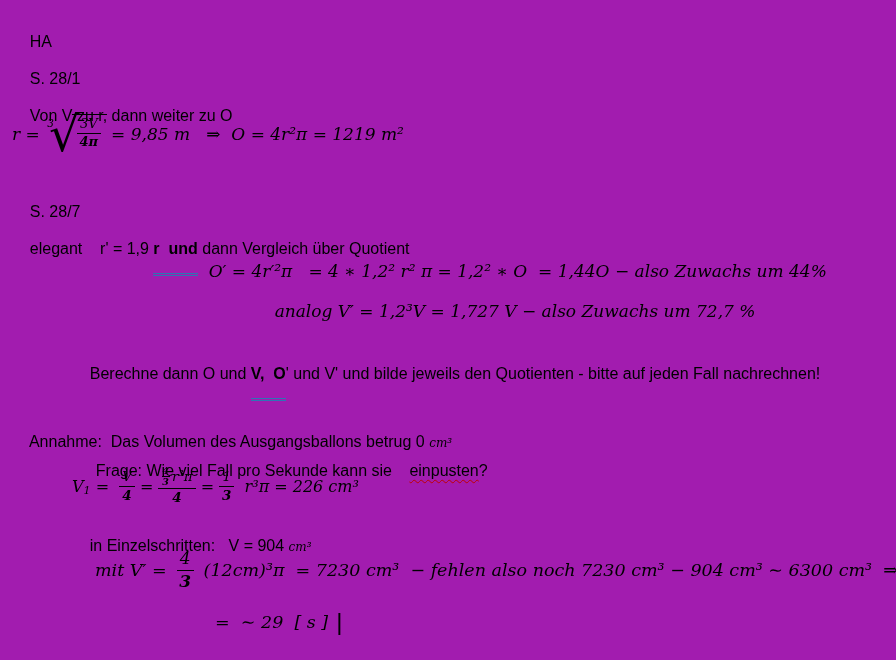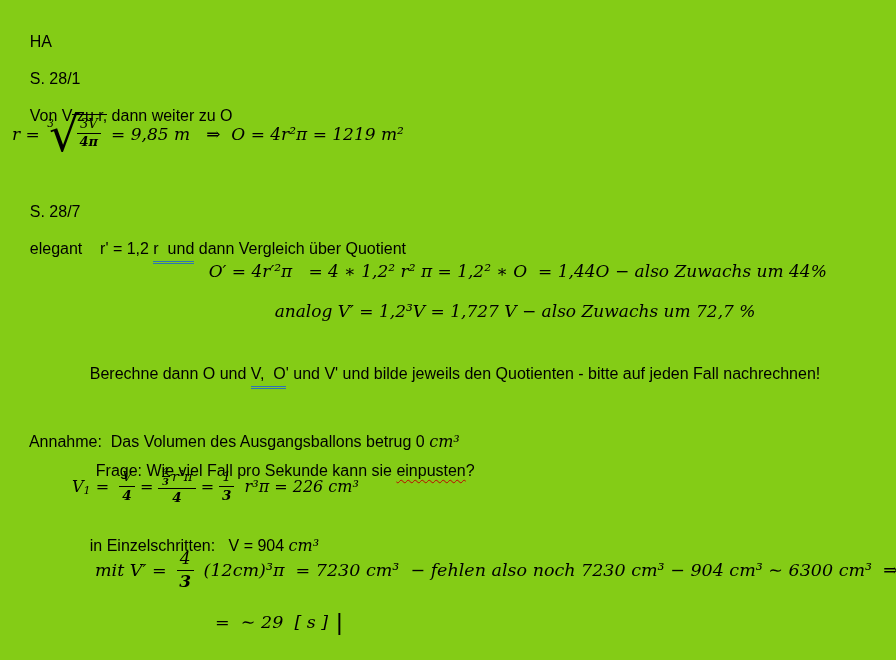--- a/index.html
+++ b/index.html
@@ -1,17 +1,17 @@
 <!DOCTYPE html>
 <html><head>
 <meta charset="utf-8">
 <style>
   *{margin:0;padding:0;box-sizing:border-box;}
   html,body{background:#ffffff;}
-  .doc{position:relative;width:896px;height:660px;background:#84cc16;color:#000;
+  .doc{position:relative;width:896px;height:660px;background:#a21caf;color:#000;
        font-family:"Liberation Sans",sans-serif;overflow:hidden;}
   .line{position:absolute;white-space:pre;}
   .t{white-space:pre;}
   .sans{font-size:16px;line-height:21px;}
   .math{font-family:"DejaVu Serif",serif;font-style:italic;font-size:17px;}
   .math-sm{font-size:16px;}
   .math-lg{font-size:17.5px;}
   .mrow{display:flex;align-items:center;}
   .frac{display:inline-flex;flex-direction:column;align-items:center;line-height:1.12;margin:0 5px;text-align:center;}
   .frac .num{border-bottom:1.5px solid #000;padding:0 3px 1px;}
@@ -21,24 +21,24 @@
   .flg{font-size:17px;margin:0 4px;}
   .nrow{display:inline-flex;align-items:center;}
   .ftiny{font-size:9.5px;line-height:1.05;margin:0 2px 0 0;}
   .ftiny .num{border-bottom:1px solid #000;padding:0 1px;}
   .ftiny .den{padding:0 1px;}
   .root{display:inline-flex;align-items:flex-start;margin:0 4px 0 2px;}
   .root-idx{font-size:10.5px;position:relative;top:4px;margin-right:-5px;z-index:2;}
   .root-sign{font-style:normal;font-size:48px;line-height:42px;letter-spacing:-2px;}
   .radicand{display:inline-flex;align-items:center;border-top:1.6px solid #000;
             margin-left:-5px;padding:2px 4px 0 2px;position:relative;top:1px;}
-  .gram{border-bottom:3px double #2e74b5;padding-bottom:4px;}
+  .gram{border-bottom:3px double #2e74b5;padding-bottom:16px;font-weight:bold;}
   .spell{text-decoration-line:underline;text-decoration-style:wavy;
-         text-decoration-color:#c00000;text-decoration-thickness:1px;text-underline-offset:3px;}
-  .unit{font-family:"DejaVu Serif",serif;font-style:italic;font-size:16px;}
+         text-decoration-color:#c00000;text-decoration-thickness:1px;text-underline-offset:3px;margin-left:13px;}
+  .unit{font-family:"DejaVu Serif",serif;font-style:italic;font-size:12px;}
   .sub1{font-size:11px;font-style:italic;position:relative;top:4px;}
   .cursor{font-style:normal;font-family:"Liberation Sans",sans-serif;font-size:24px;
           font-weight:300;margin-left:8px;}
 </style>
 </head>
 <body>
 
 <div class="doc">
 
   <div class="line sans" style="left:12px;top:10px">
@@ -66,21 +66,21 @@
       </span>
     </span>
     <span class="t">= 9,85 m   ⇒  O = 4r²π = 1219 m²</span>
   </div>
 
   <div class="line sans" style="left:12px;top:180px">
     <span class="t">S. 28/7</span>
   </div>
 
   <div class="line sans" style="left:12px;top:217px">
-    <span class="t">elegant    r' = 1,2 </span><span class="t gram">r  und</span><span class="t"> dann Vergleich über Quotient</span>
+    <span class="t">elegant    r' = 1,9 </span><span class="t gram">r  und</span><span class="t"> dann Vergleich über Quotient</span>
   </div>
 
   <div class="line math" style="left:187px;top:241px">
     <span class="t">O′ = 4r′²π   = 4 ∗ 1,2² r² π = 1,2² ∗ O  = 1,44O − also Zuwachs um 44%</span>
   </div>
 
   <div class="line math" style="left:253px;top:281px">
     <span class="t">analog V′ = 1,2³V = 1,727 V − also Zuwachs um 72,7 %</span>
   </div>
 

